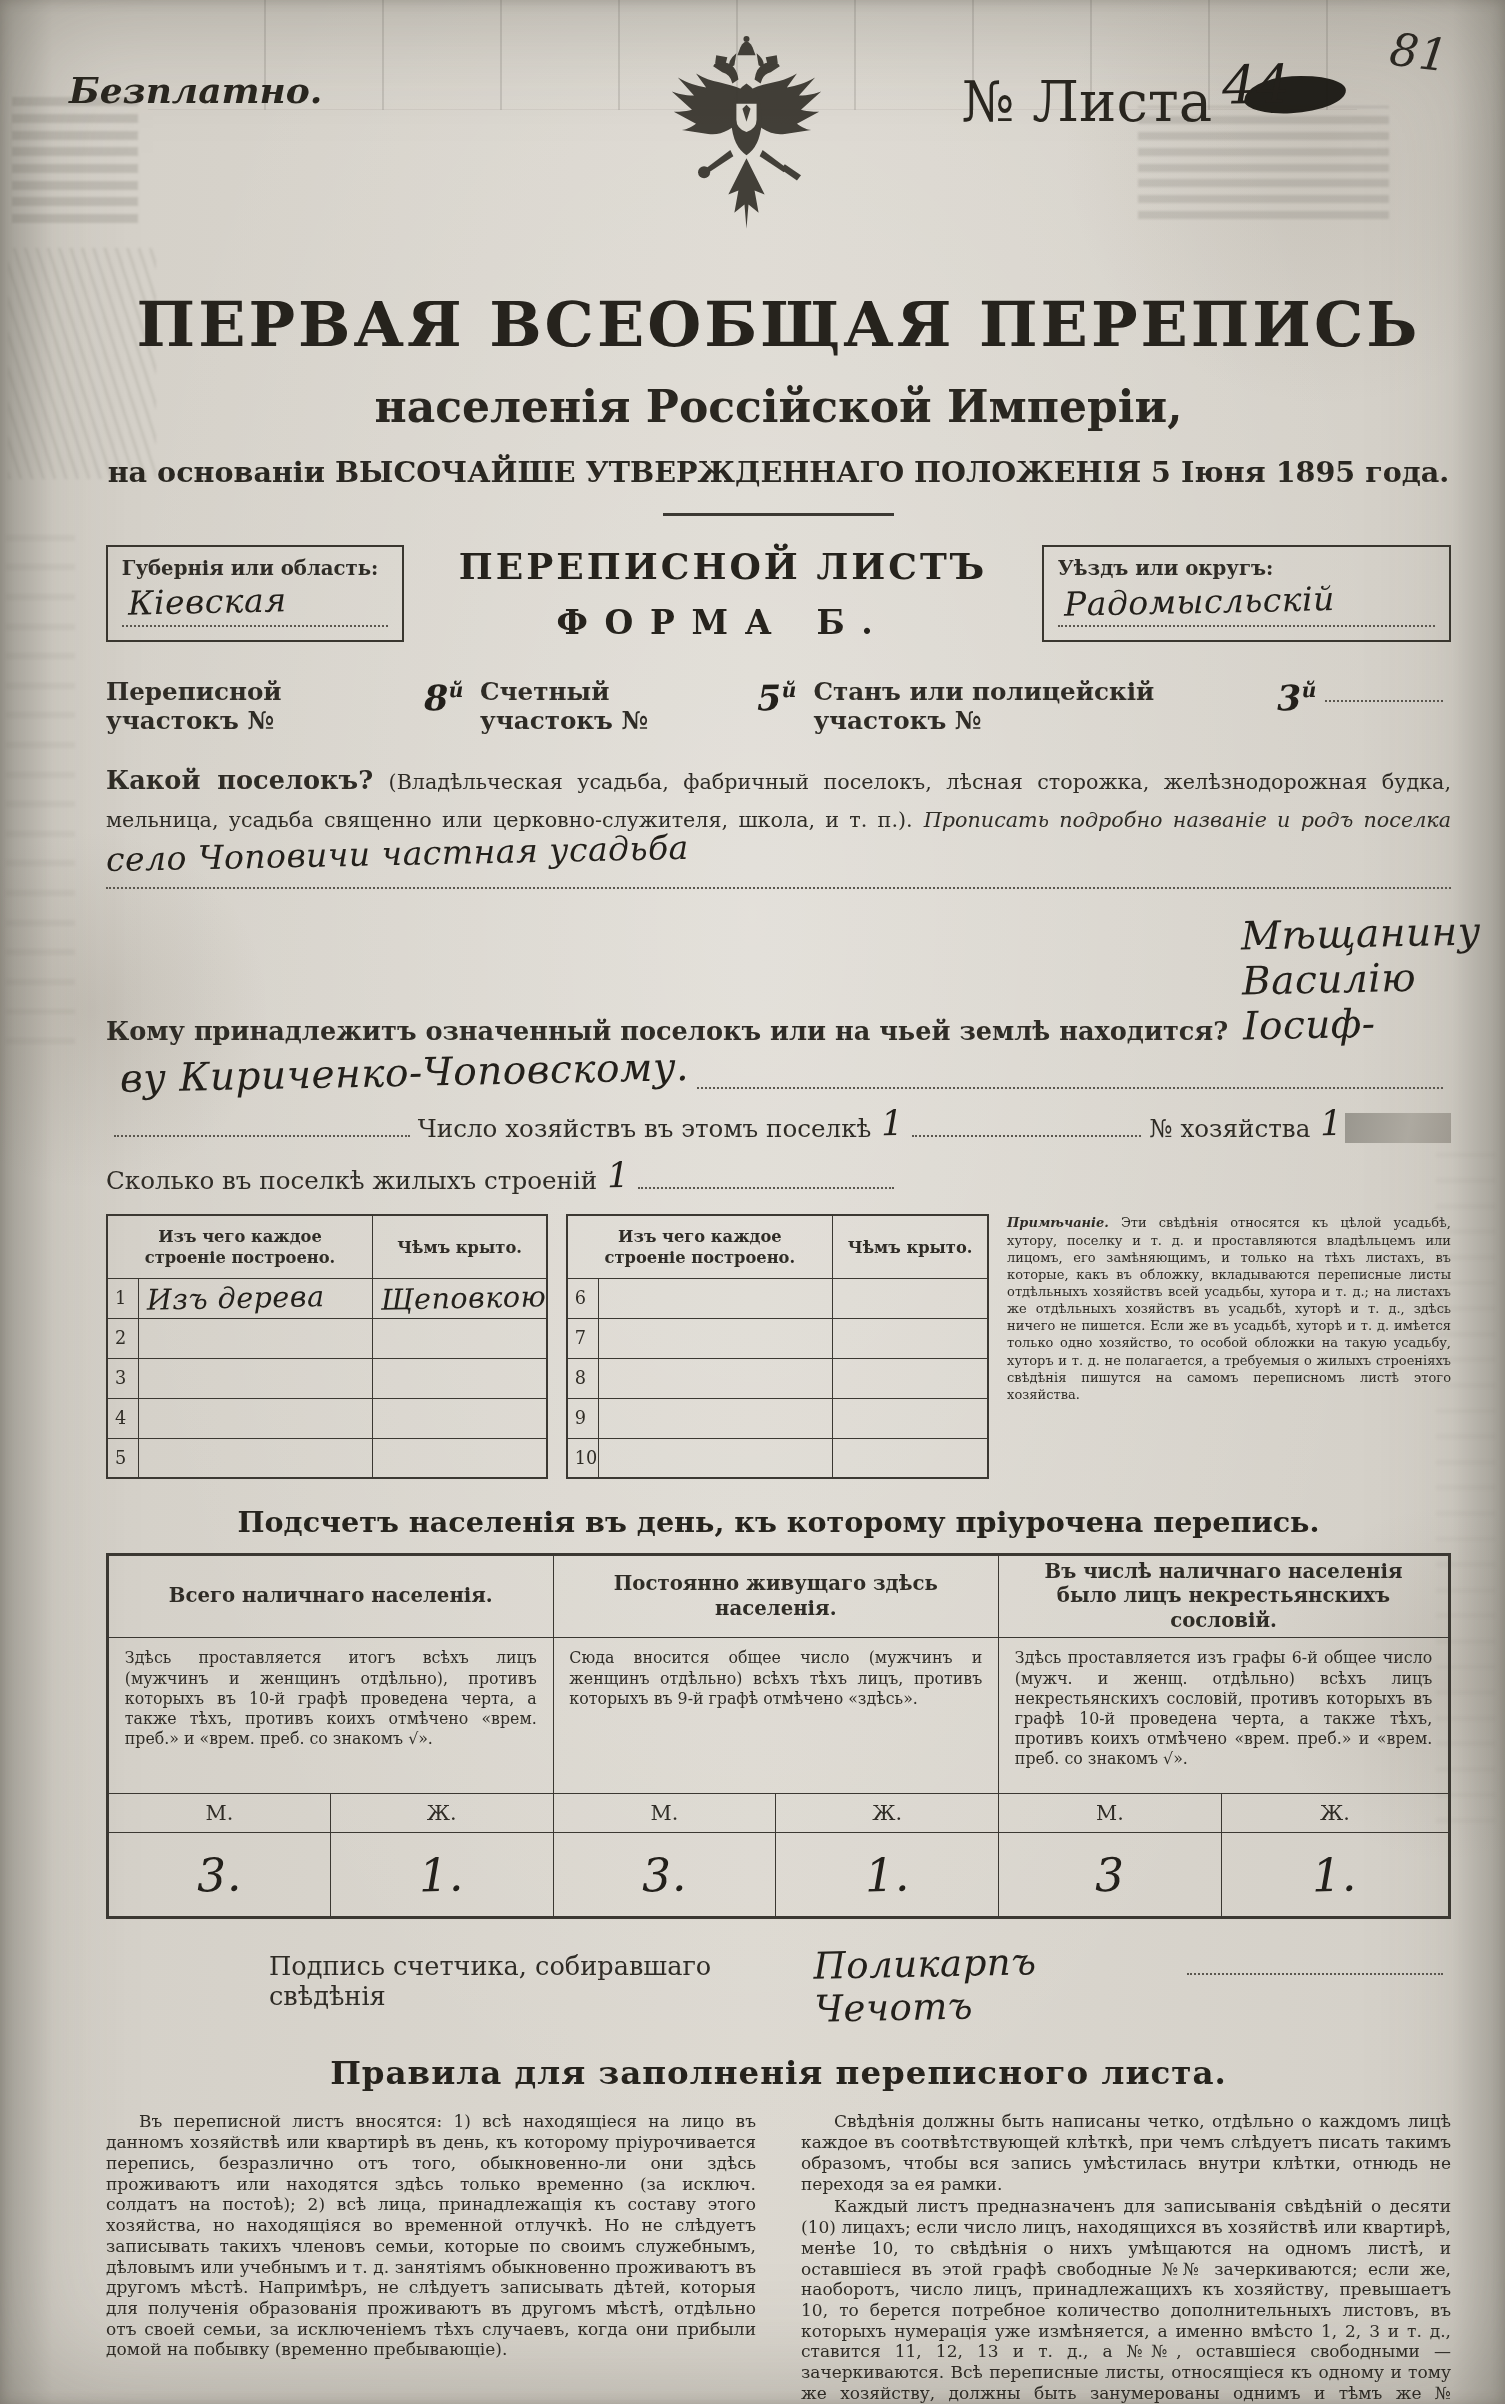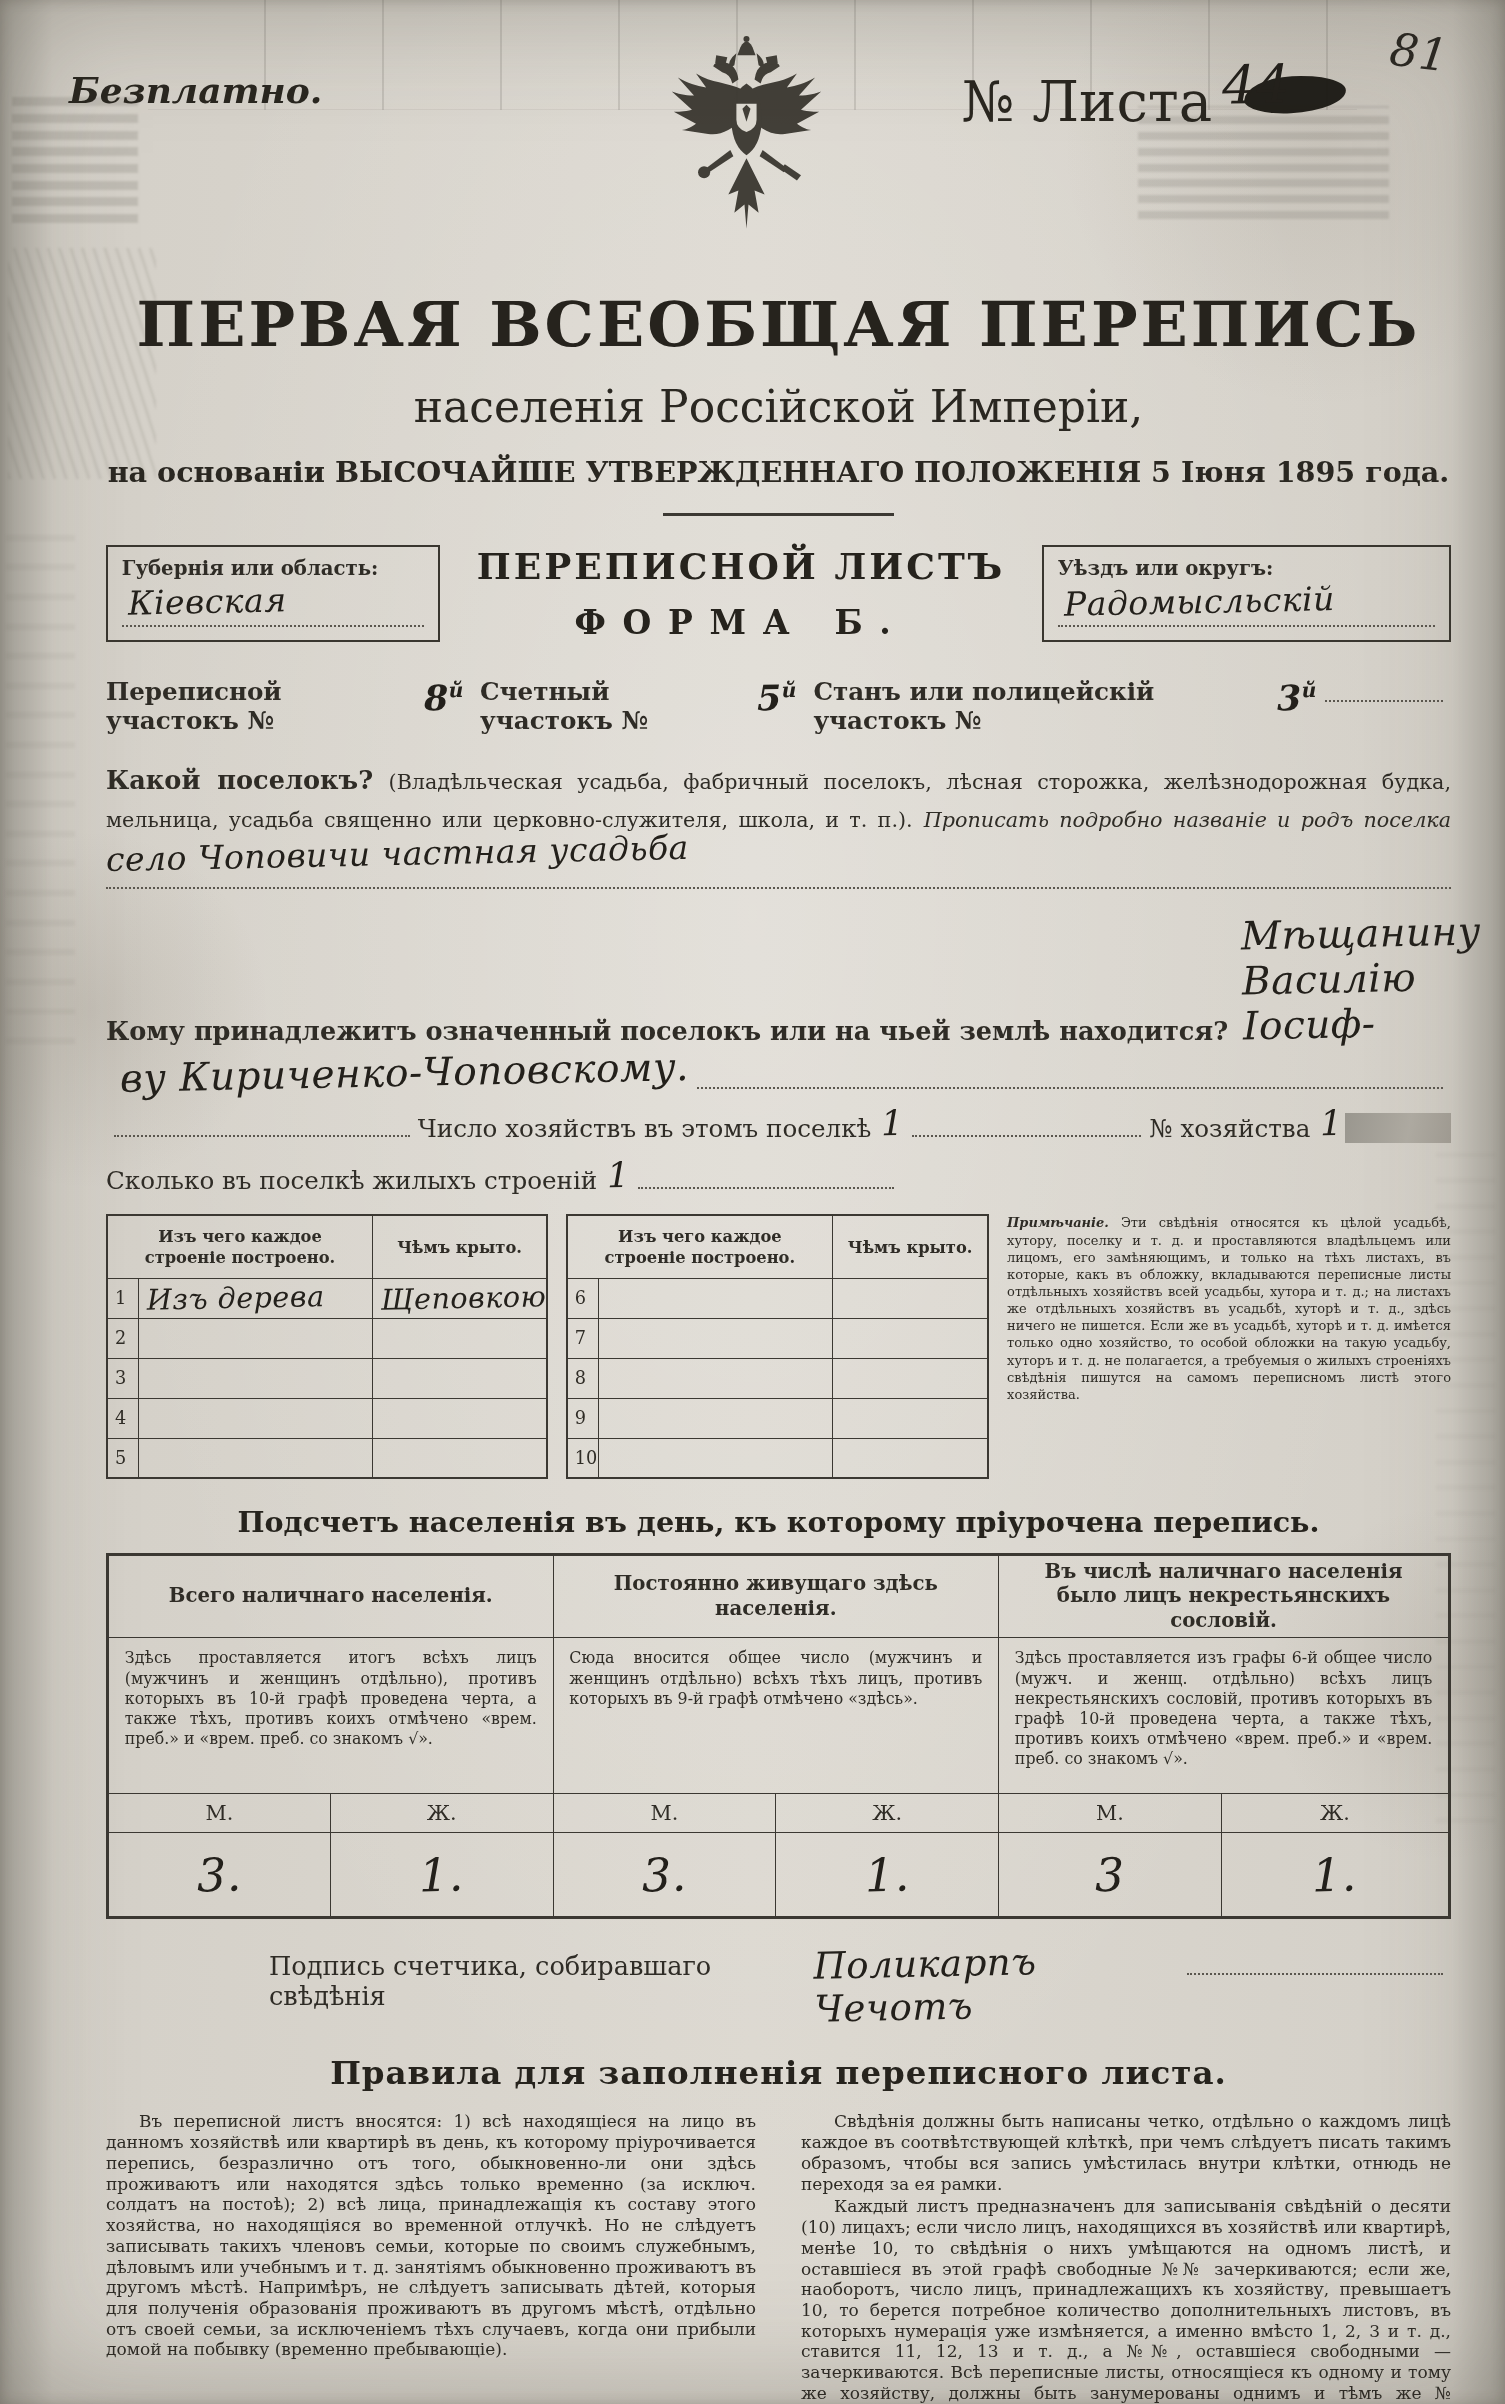--- a/index.html
+++ b/index.html
@@ -46,28 +46,28 @@
   .hdr-sheetno { position:absolute; top:69px; right:150px; font-size:56px; color:#29261f; display:flex; align-items:baseline; }
   .blotwrap { position:relative; width:133px; height:51px; margin-left:9.9px; }
   .ink-blot { position:absolute; left:21.7px; top:5.9px; width:102px; height:37px; background:#191712;
     border-radius:48% 52% 55% 45% / 60% 45% 55% 40%; transform:rotate(-3deg); opacity:.95; }
   .sheet-val { position:absolute; left:0; top:-15.8px; font-size:53px; }
   .hdr-corner { position:absolute; top:25.6px; right:57px; font-size:45px; transform:rotate(7deg); color:#2b2822; }
 
   
   .titleblock { padding-top:288px; text-align:center; }
   .t1 { font-size:62px; font-weight:bold; letter-spacing:3px; color:#26231d; }
-  .t2 { font-size:44px; margin-top:19.7px; color:#2a2721; }
+  .t2 { font-size:44px; margin-top:19.7px; color:#2a2721;font-weight:bold; }
   .t3 { font-size:28.6px; font-weight:bold; margin-top:23.6px; color:#2a2721; }
   .trule { width:231px; height:3px; background:#3c3933; margin:23.6px auto 0; }
 
   
   .formhdr { display:flex; margin-top:29.6px; align-items:stretch; }
   .fh-box { border:2.5px solid #39362f; padding:9.9px 13.8px 3.9px; }
-  .fh-box.left { width:334px; }
+  .fh-box.left { width:298px; }
   .fh-box.right { width:409px; }
   .fh-label { font-size:19.7px; font-weight:bold; }
   .fh-value { font-size:33px; border-bottom:2px dotted #5a564e; min-height:47px; padding:2px 5.9px 0; }
   .fh-center { flex:1; text-align:center; padding-top:0; }
   .fh-t1 { font-size:36px; font-weight:bold; letter-spacing:3px; color:#26231d; }
   .fh-t2 { font-size:33px; font-weight:bold; letter-spacing:16.7px; margin-top:15.8px; color:#26231d; }
 
   
   .dots { flex:1; border-bottom:2px dotted #5a564e; margin:0 7.9px 5.9px; height:1em; }
   .dots.fix120 { flex:0 0 118px; } .dots.fix260 { flex:0 0 256px; }

